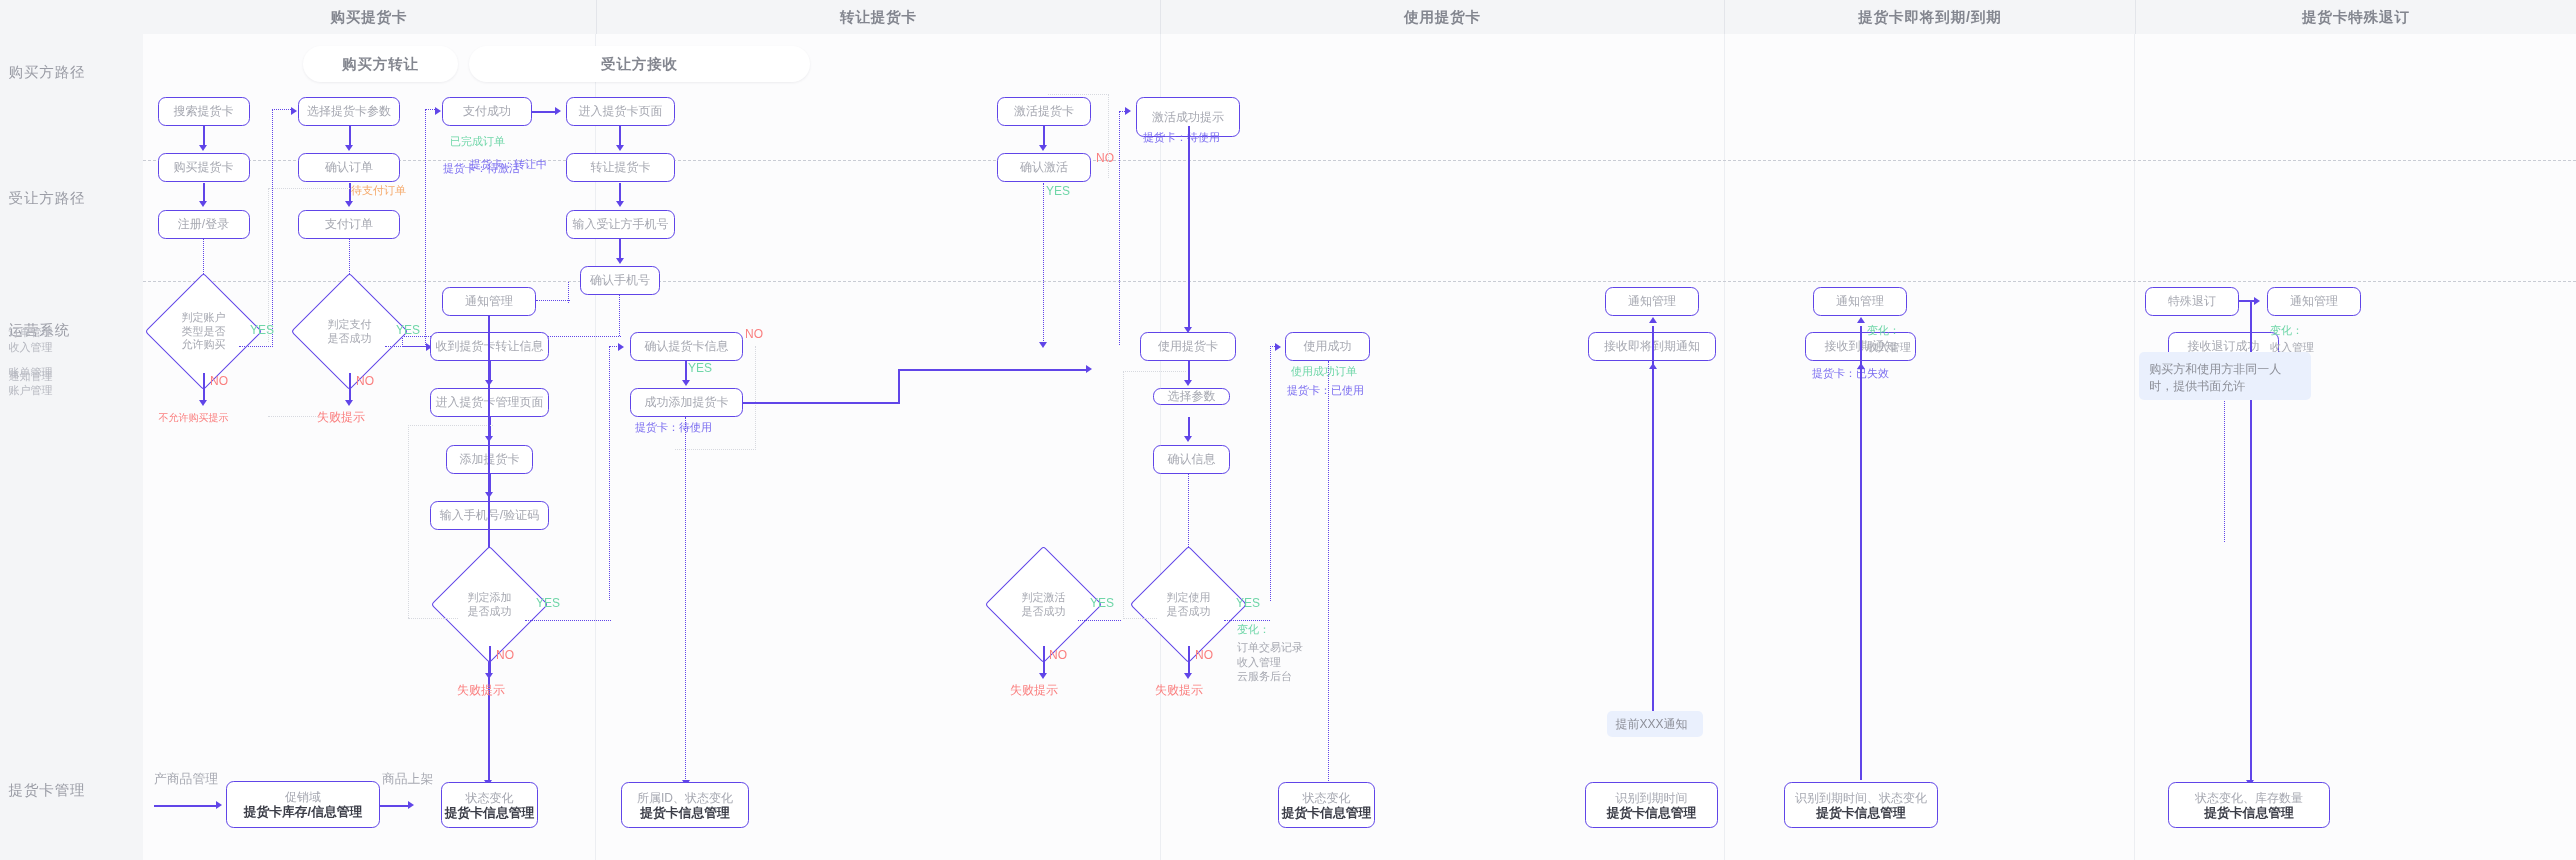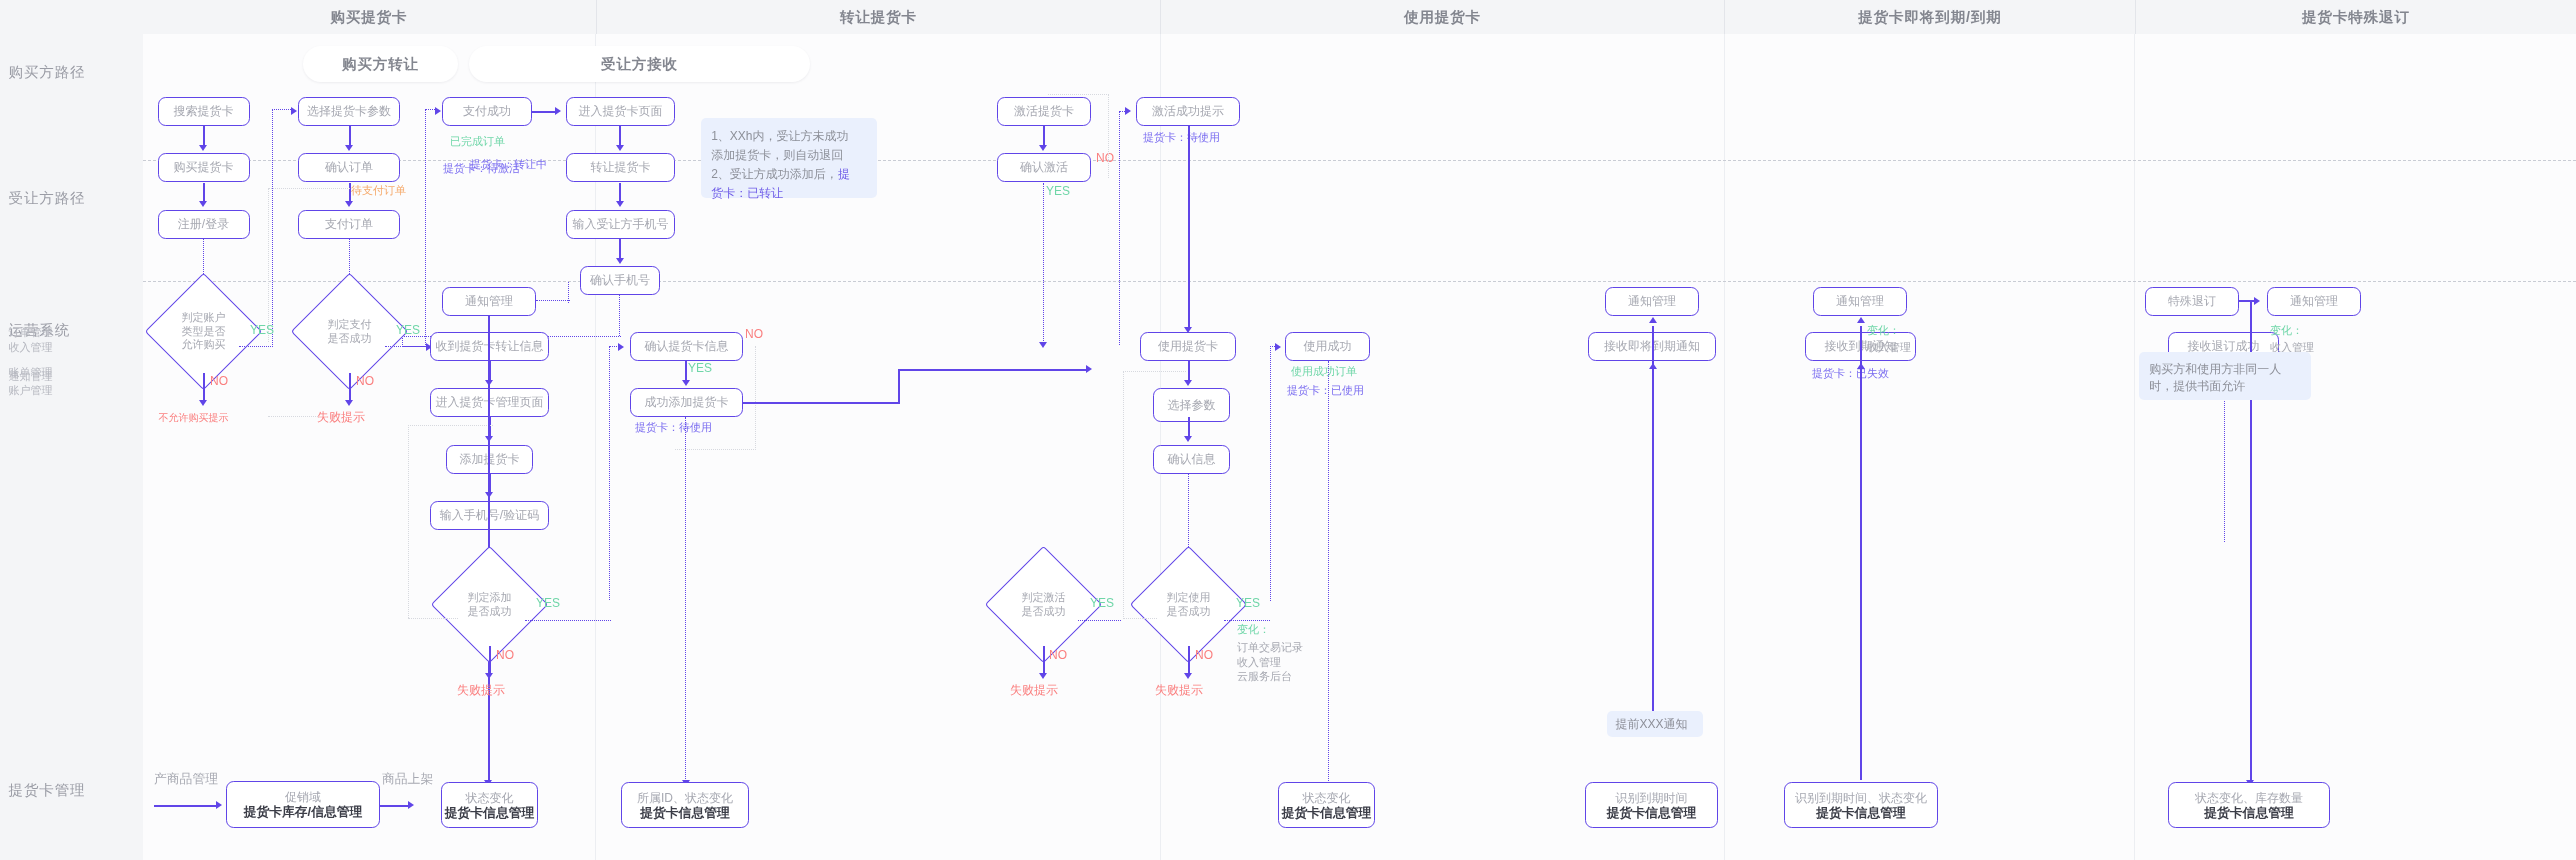--- a/index.html
+++ b/index.html
@@ -182,26 +182,20 @@
 
     <div class="lbl purple" style="left:327px;top:124px;">提货卡：转让中</div>
 
     <div class="dln v" style="left:476px;top:261px;height:41px;"></div>
     <div class="dln h" style="left:259px;top:302px;width:219px;"></div>
 
     <div class="dln h" style="left:259px;top:312px;width:25.6px;"></div>
     <div class="dln v" style="left:259px;top:302px;height:9.4px;"></div>
     <div class="arr right" style="left:283px;top:309px;"></div>
 
-    <div class="note" style="left:558px;top:84px;width:176px;height:80px;">
-      <span>1、XXh内，受让方未成功</span><br>
-      <span>添加提货卡，则自动退回</span><br>
-      <span>2、受让方成功添加后，</span><span class="hi">提</span><br>
-      <span class="hi">货卡：已转让</span>
-    </div>
 
     <div class="node" style="left:287px;top:298px;width:119px;height:29px;">收到提货卡转让信息</div>
     <div class="ln v" style="left:346px;top:327px;height:21.3px;"></div>
     <div class="arr down" style="left:342px;top:346px;"></div>
     <div class="node" style="left:287px;top:354px;width:119px;height:29px;">进入提货卡管理页面</div>
     <div class="ln v" style="left:346px;top:383px;height:21.3px;"></div>
     <div class="arr down" style="left:342px;top:402px;"></div>
     <div class="node" style="left:303px;top:411px;width:87px;height:29px;">添加提货卡</div>
     <div class="ln v" style="left:346px;top:440px;height:21.3px;"></div>
     <div class="arr down" style="left:342px;top:458px;"></div>
@@ -240,34 +234,34 @@
     <div class="node" style="left:854px;top:119px;width:94px;height:29px;">确认激活</div>
     <div class="lbl green yes" style="left:903px;top:151px;">YES</div>
     <div class="lbl red no" style="left:953px;top:118px;">NO</div>
 
     <div class="dln v" style="left:900px;top:149px;height:162px;"></div>
     <div class="arr down" style="left:896px;top:308px;"></div>
 
     <div class="gln v" style="left:965px;top:60px;height:84px;"></div>
     <div class="gln h" style="left:905px;top:60px;width:61px;"></div>
 
-    <div class="node" style="left:993px;top:63px;width:104px;height:29px;">激活成功提示</div>
+    <div class="node" style="left:993px;top:63px;width:104px;height:40px;">激活成功提示</div>
     <div class="lbl purple" style="left:1000px;top:97px;">提货卡：待使用</div>
 
     <div class="dln v" style="left:976px;top:77px;height:234px;"></div>
     <div class="dln h" style="left:976px;top:77px;width:6px;"></div>
     <div class="arr right" style="left:982px;top:73px;"></div>
 
     <div class="ln v" style="left:1045px;top:92px;height:203px;"></div>
     <div class="arr down" style="left:1041px;top:293px;"></div>
 
     <div class="node" style="left:997px;top:298px;width:96px;height:29px;">使用提货卡</div>
     <div class="ln v" style="left:1045px;top:327px;height:21.3px;"></div>
     <div class="arr down" style="left:1041px;top:346px;"></div>
-    <div class="node" style="left:1010px;top:354px;width:77px;height:34px;">选择参数</div>
+    <div class="node" style="left:1010px;top:354px;width:77px;height:17px;">选择参数</div>
     <div class="ln v" style="left:1045px;top:383px;height:21.3px;"></div>
     <div class="arr down" style="left:1041px;top:402px;"></div>
     <div class="node" style="left:1010px;top:411px;width:77px;height:29px;">确认信息</div>
 
     <div class="dln v" style="left:1045px;top:440px;height:123px;"></div>
     <div class="arr down" style="left:1041px;top:561px;"></div>
 
     <div class="gln v" style="left:980px;top:337px;height:248px;"></div>
     <div class="gln h" style="left:980px;top:337px;width:63px;"></div>
 

